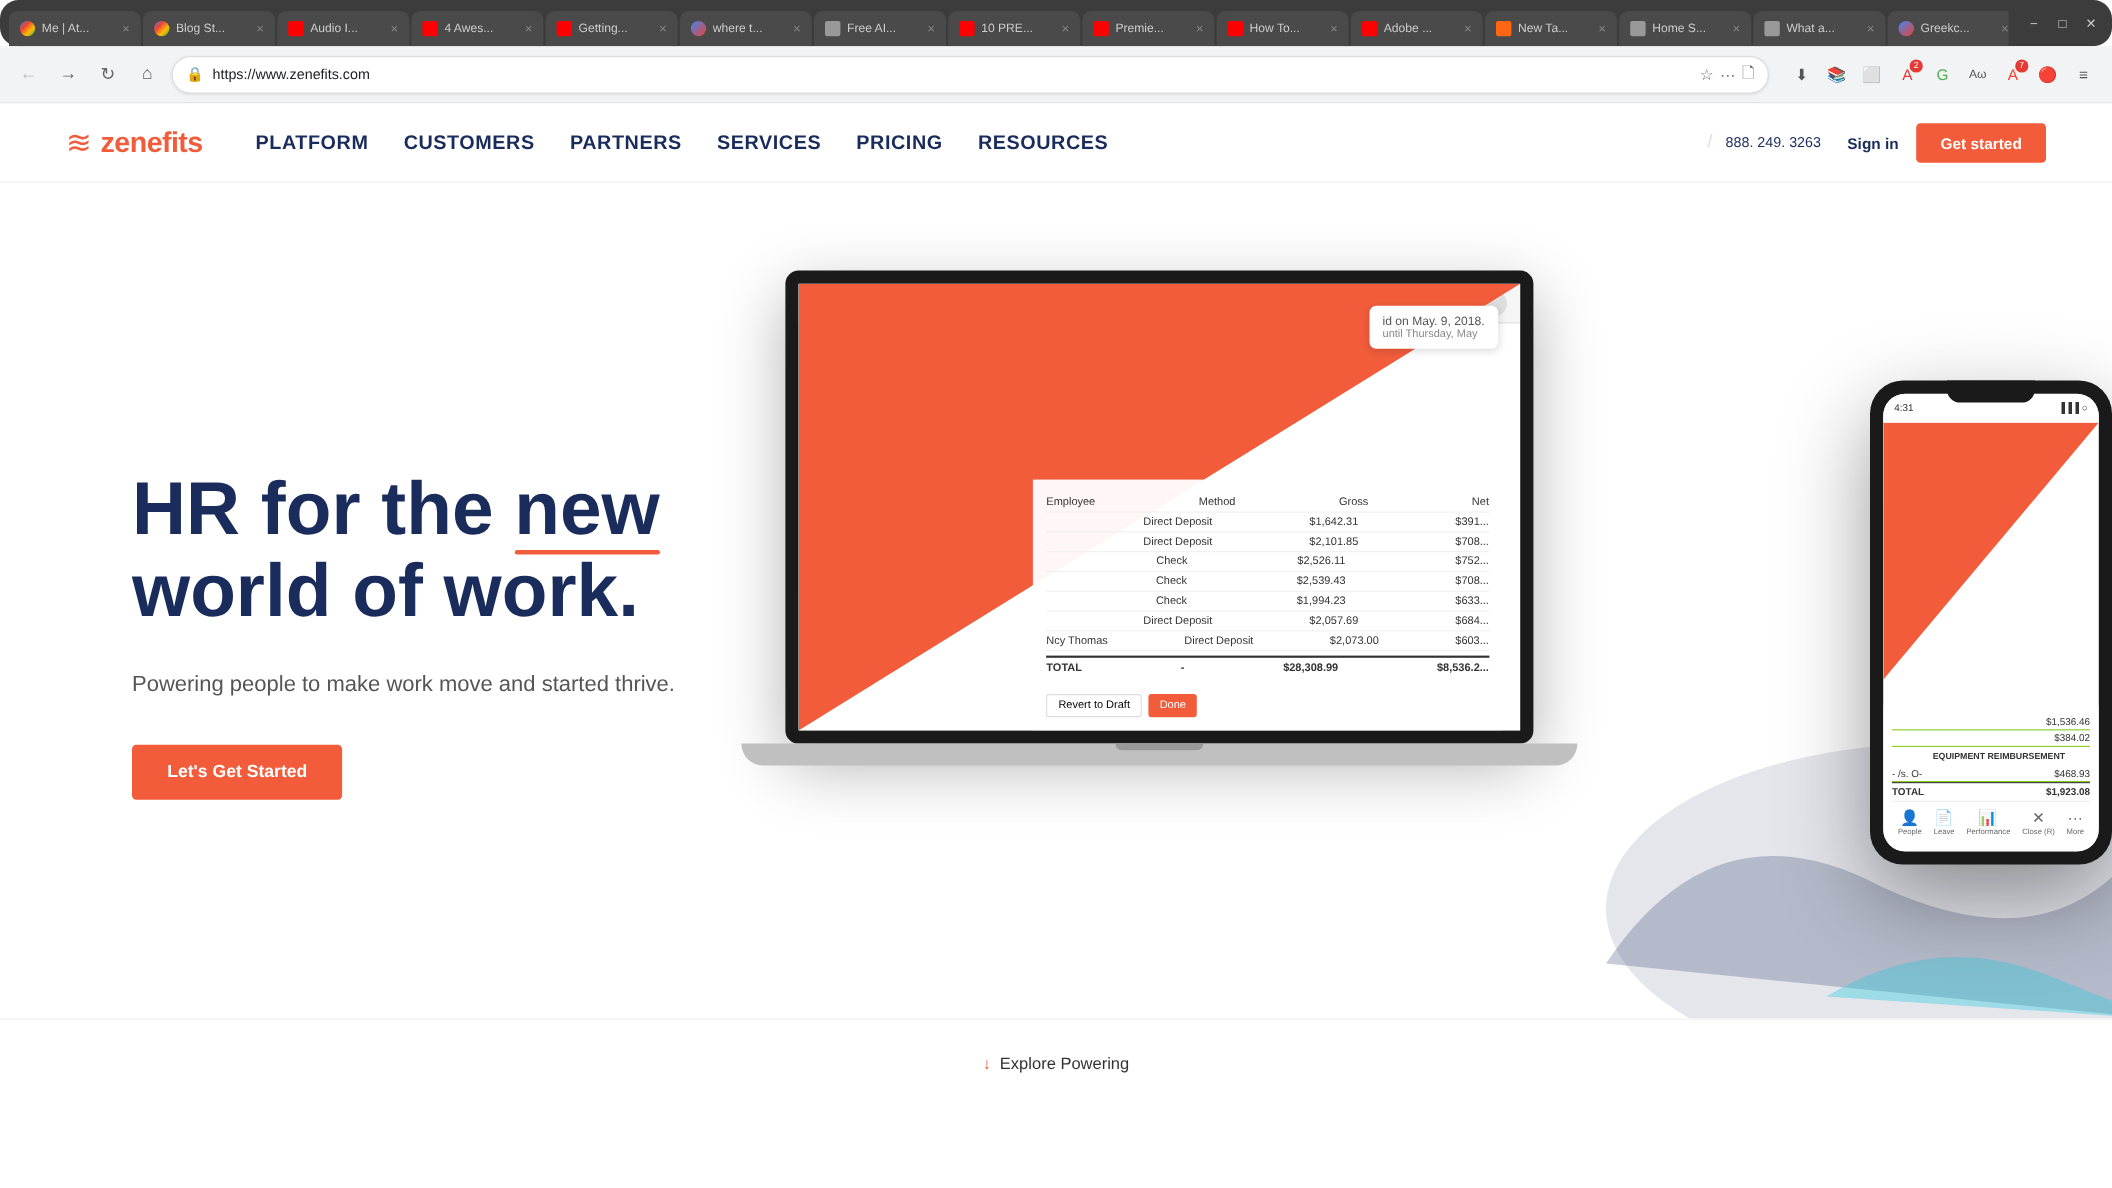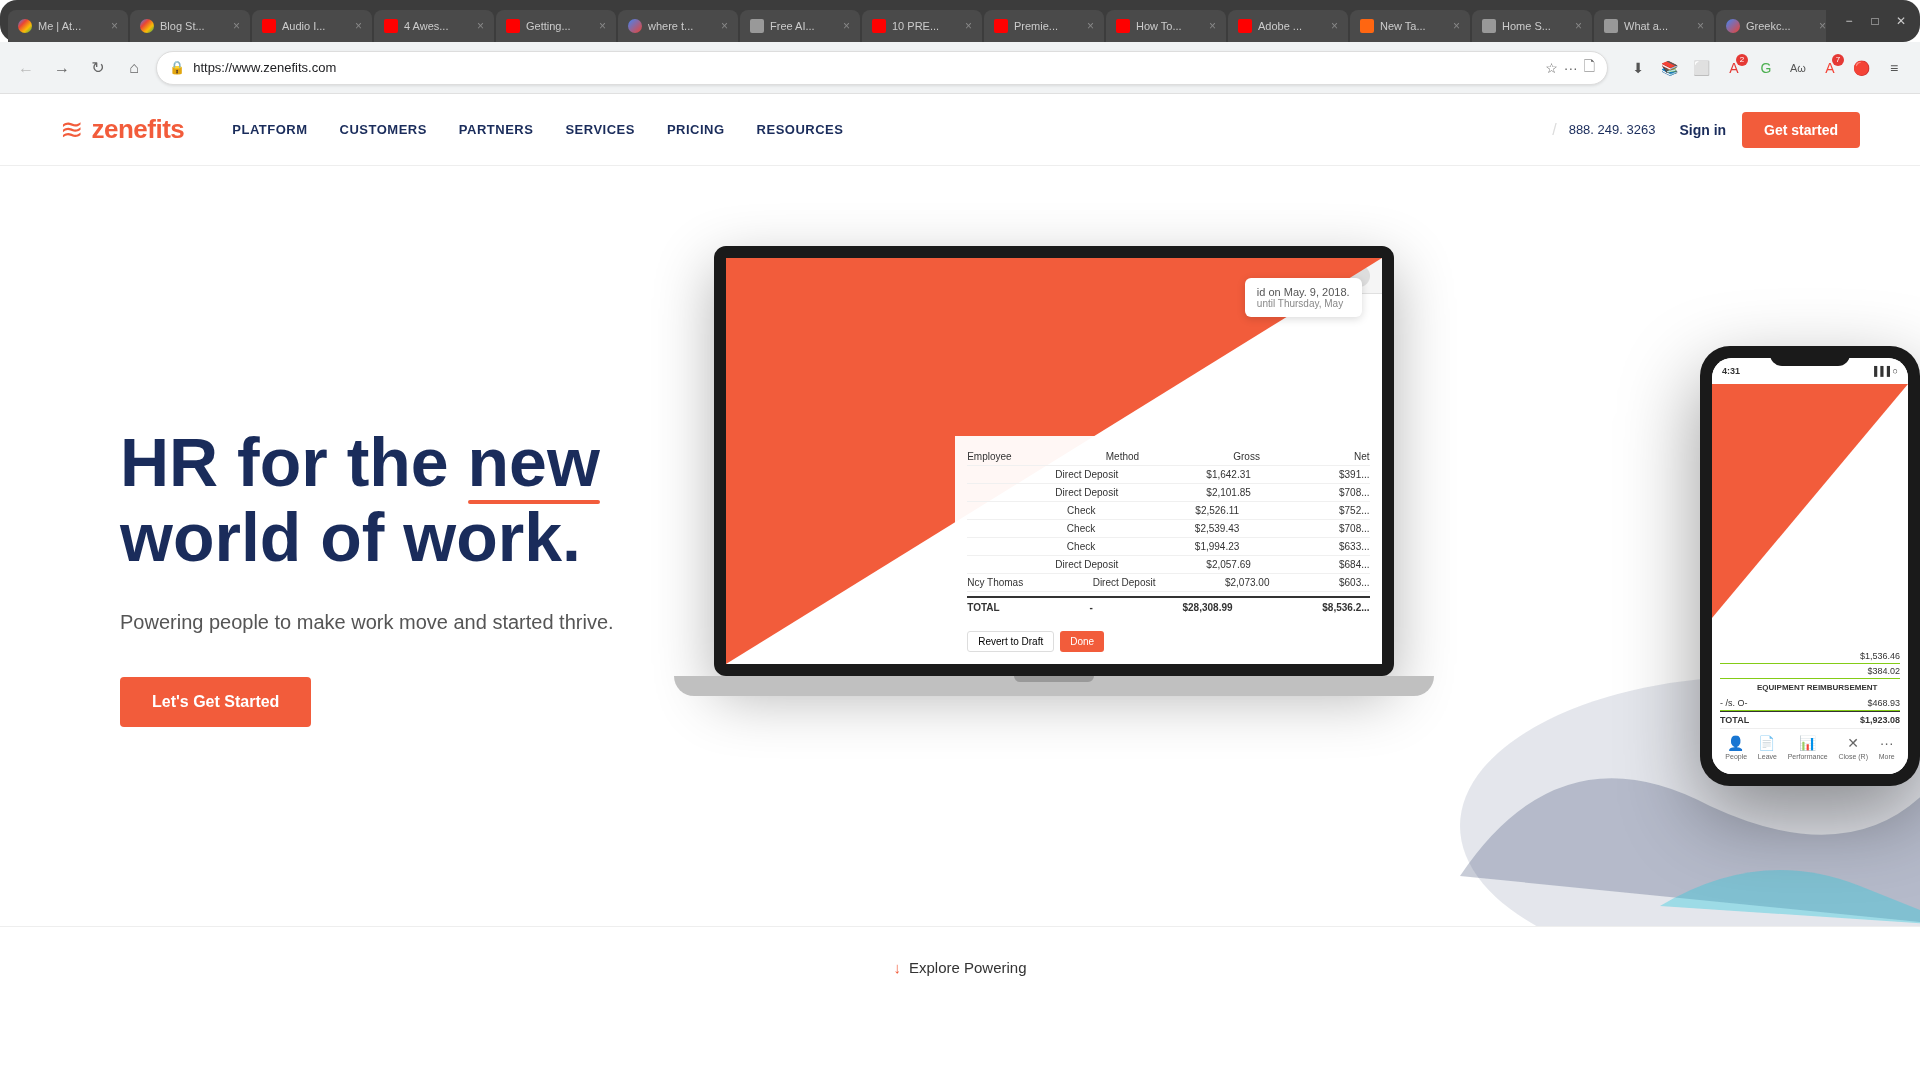--- a/index.html
+++ b/index.html
@@ -31,21 +31,21 @@
 
     
     .website { background: #fff; }
 
     
     .site-nav { display: flex; align-items: center; padding: 0 60px; height: 72px; border-bottom: 1px solid #eee; }
     .logo { display: flex; align-items: center; gap: 8px; margin-right: 48px; }
     .logo-icon { color: #f25c3b; font-size: 28px; }
     .logo-text { font-size: 26px; font-weight: 700; color: #f25c3b; letter-spacing: -0.5px; }
     .nav-links { display: flex; gap: 32px; flex: 1; }
-    .nav-link { font-size: 13px; font-weight: 600; color: #1a2c5b; text-transform: uppercase; letter-spacing: 0.5px; cursor: pointer; text-decoration: none; }
+    .nav-link { font-size: 18px; font-weight: 600; color: #1a2c5b; text-transform: uppercase; letter-spacing: 0.5px; cursor: pointer; text-decoration: none; }
     .nav-divider { color: #ddd; margin: 0 12px; }
     .nav-phone { font-size: 13px; color: #1a2c5b; font-weight: 500; }
     .nav-signin { font-size: 14px; font-weight: 600; color: #1a2c5b; cursor: pointer; margin-left: 24px; }
     .nav-get-started { background: #f25c3b; color: #fff; border: none; border-radius: 4px; padding: 10px 22px; font-size: 14px; font-weight: 600; cursor: pointer; margin-left: 16px; }
 
     
     .hero { display: flex; align-items: center; padding: 60px 60px 0 120px; min-height: 740px; position: relative; overflow: hidden; }
     .hero-left { max-width: 520px; z-index: 2; flex-shrink: 0; }
     .hero-title { font-size: 68px; font-weight: 800; color: #1a2c5b; line-height: 1.1; margin-bottom: 32px; }
     .hero-title .accent { color: #1a2c5b; position: relative; display: inline-block; }
@@ -61,33 +61,33 @@
     .laptop-screen { width: 680px; height: 430px; background: #fff; border: 12px solid #1a1a1a; border-radius: 12px; position: relative; overflow: hidden; margin: 0 auto; box-shadow: 0 20px 60px rgba(0,0,0,0.3); }
     .laptop-body { width: 760px; height: 20px; background: #c0c0c0; border-radius: 0 0 20px 20px; margin-top: 0; position: relative; }
     .laptop-body::before { content: ''; position: absolute; top: 0; left: 50%; transform: translateX(-50%); width: 80px; height: 6px; background: #999; border-radius: 0 0 6px 6px; }
 
     
     .screen-content { width: 100%; height: 100%; position: relative; overflow: hidden; background: #fff; }
     .screen-header { height: 36px; background: #f5f5f5; display: flex; align-items: center; padding: 0 12px; gap: 8px; border-bottom: 1px solid #e0e0e0; }
     .screen-search { background: #fff; border: 1px solid #ddd; border-radius: 12px; height: 22px; padding: 0 10px; font-size: 11px; color: #999; display: flex; align-items: center; gap: 6px; width: 140px; }
     .screen-header-right { margin-left: auto; display: flex; gap: 12px; font-size: 11px; color: #555; align-items: center; }
     .red-triangle { position: absolute; top: 0; left: 0; width: 100%; height: 100%; z-index: 1; }
-    .screen-table { position: absolute; bottom: 0; right: 0; width: 65%; z-index: 2; background: rgba(255,255,255,0.95); padding: 12px; font-size: 10px; }
+    .screen-table { position: absolute; bottom: 0; right: 16px; width: 65%; z-index: 2; background: rgba(255,255,255,0.95); padding: 12px; font-size: 10px; }
     .table-row-s { display: flex; justify-content: space-between; padding: 3px 0; border-bottom: 1px solid #f0f0f0; color: #333; }
     .table-total { display: flex; justify-content: space-between; padding: 4px 0; font-weight: 700; color: #333; border-top: 2px solid #333; margin-top: 4px; }
     .screen-msg { position: absolute; top: 20px; right: 20px; background: #fff; border-radius: 6px; padding: 8px 12px; z-index: 3; box-shadow: 0 2px 8px rgba(0,0,0,0.15); font-size: 11px; color: #555; }
     .btn-group { display: flex; gap: 6px; margin-top: 8px; padding-top: 6px; }
     .btn-revert { background: #fff; border: 1px solid #ddd; padding: 4px 10px; font-size: 10px; border-radius: 3px; cursor: pointer; }
     .btn-done { background: #f25c3b; color: #fff; border: none; padding: 4px 10px; font-size: 10px; border-radius: 3px; cursor: pointer; }
 
     
     .phone { position: absolute; right: -60px; top: 120px; width: 220px; height: 440px; background: #1a1a1a; border-radius: 30px; padding: 12px; box-shadow: 0 30px 80px rgba(0,0,0,0.4); z-index: 3; }
     .phone-screen { width: 100%; height: 100%; background: #fff; border-radius: 20px; overflow: hidden; position: relative; }
     .phone-notch { width: 80px; height: 20px; background: #1a1a1a; border-radius: 0 0 12px 12px; position: absolute; top: 0; left: 50%; transform: translateX(-50%); z-index: 5; }
-    .phone-status { height: 26px; background: #fff; display: flex; align-items: center; justify-content: space-between; padding: 0 10px; font-size: 9px; font-weight: 700; color: #333; }
+    .phone-status { height: 26px; background: #fff; display: flex; align-items: center; justify-content: space-between; padding: 0 10px; font-size: 9px; font-weight: 400; color: #333; }
     .phone-content { position: relative; height: calc(100% - 26px); overflow: hidden; }
     .phone-red-triangle { position: absolute; top: 0; left: 0; width: 100%; height: 60%; z-index: 1; }
     .phone-data { position: absolute; bottom: 0; left: 0; right: 0; background: #fff; z-index: 2; padding: 8px; }
     .phone-row { display: flex; justify-content: space-between; font-size: 9px; color: #333; padding: 2px 0; border-bottom: 1px solid #84cc16; }
     .phone-total-row { display: flex; justify-content: space-between; font-size: 9px; font-weight: 700; color: #333; padding: 3px 0; border-top: 1px solid #333; }
     .phone-nav { display: flex; justify-content: space-around; padding: 6px 0; border-top: 1px solid #eee; background: #fff; }
     .phone-nav-item { display: flex; flex-direction: column; align-items: center; font-size: 7px; color: #666; gap: 2px; }
     .phone-nav-icon { font-size: 14px; }
     .phone-label-eq { font-size: 8px; font-weight: 700; color: #333; padding: 4px 0; margin-left: 37px; }
 

